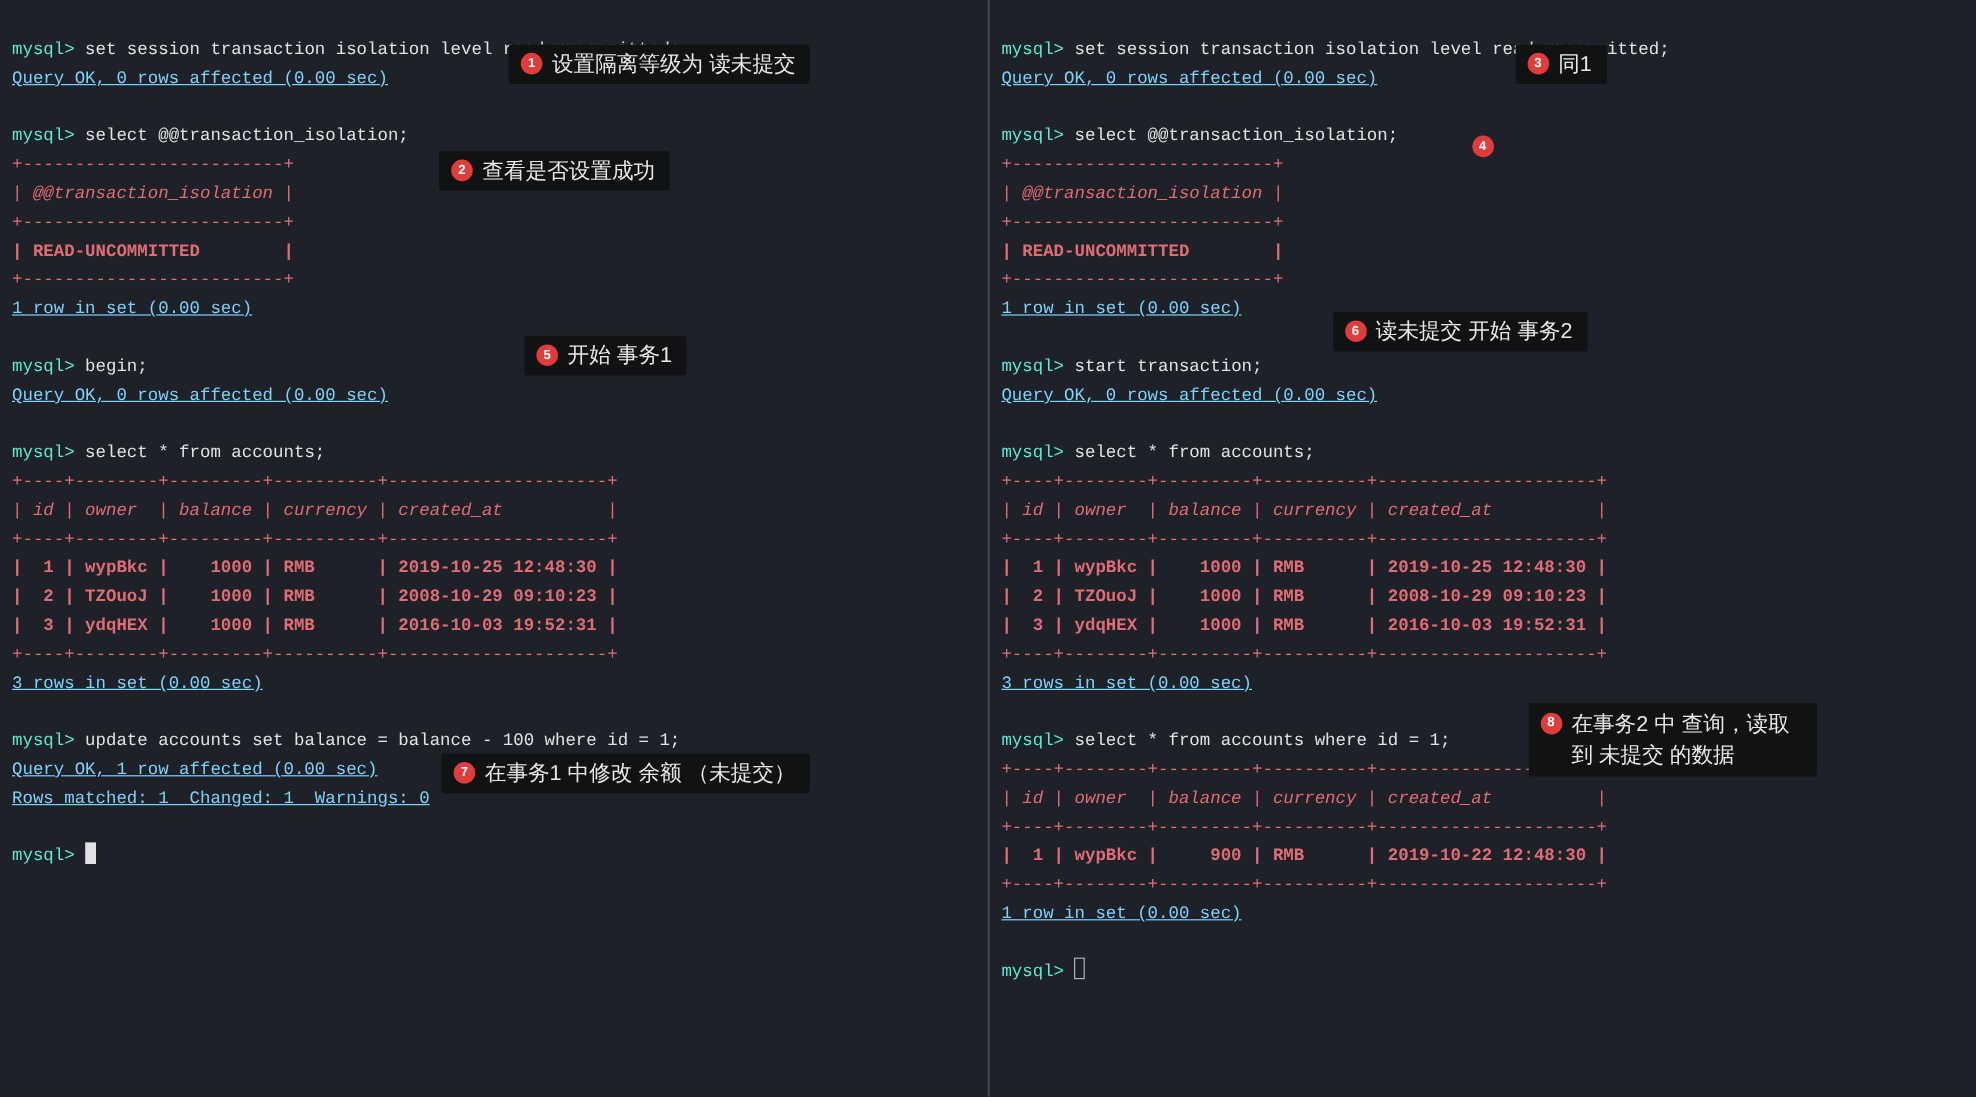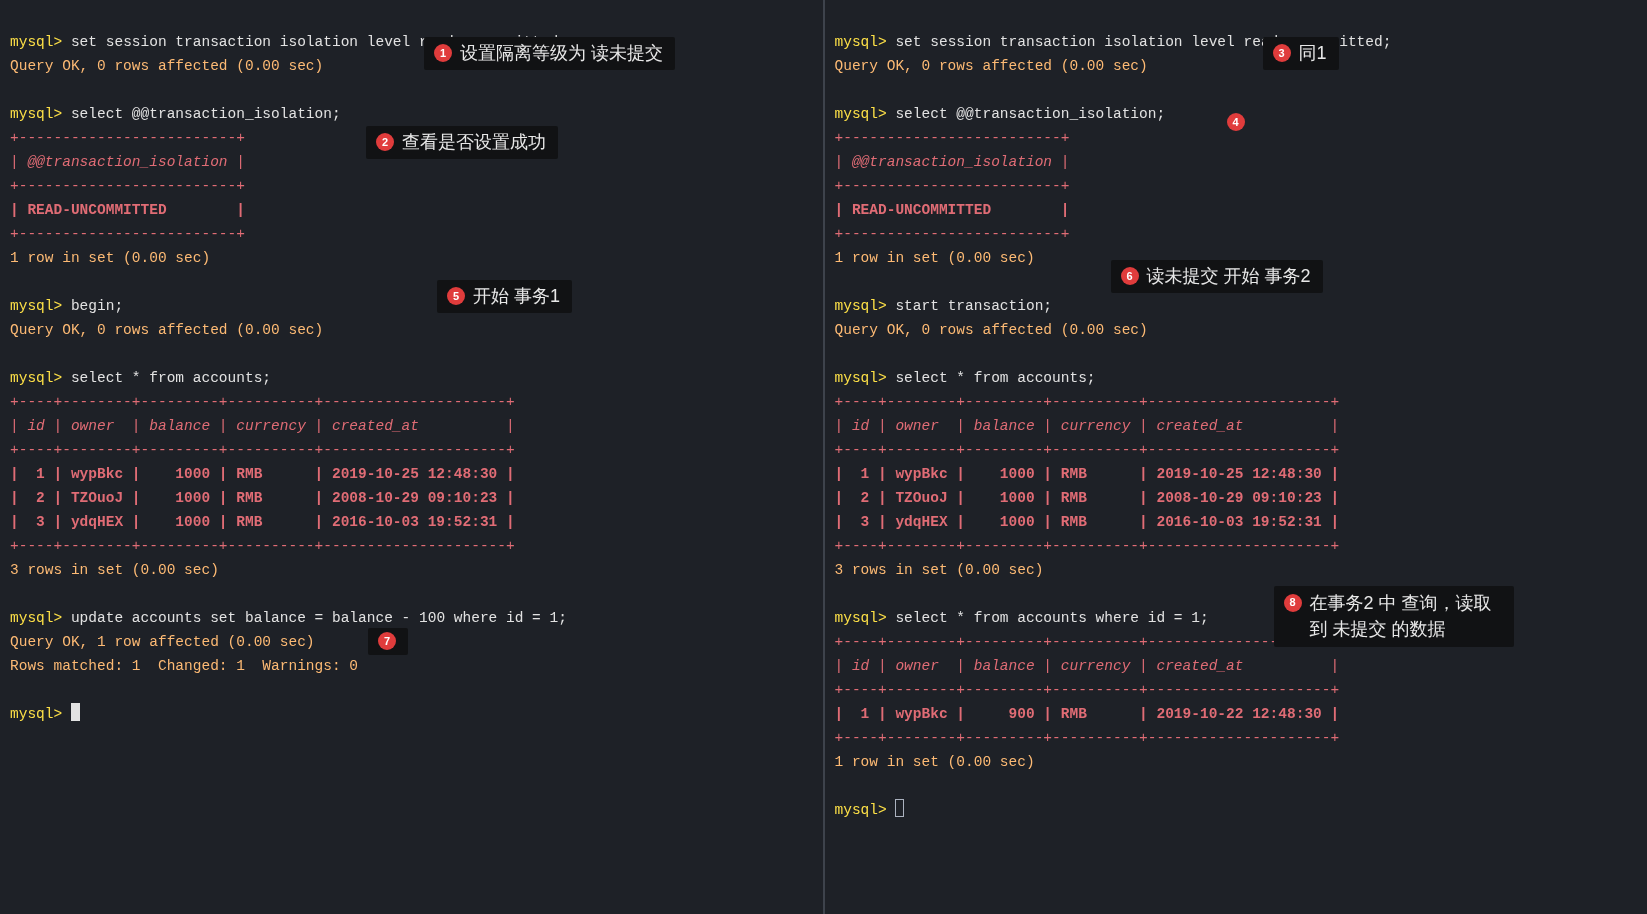--- a/index.html
+++ b/index.html
@@ -1,22 +1,22 @@
 <!DOCTYPE html>
 <html><head>
   <meta charset="utf-8">
   <style>
     * { margin:0; padding:0; box-sizing:border-box; }
     body { background:#1e2127; font-family:"Consolas","Menlo","Courier New",monospace; font-size:14.5px; line-height:24px; color:#abb2bf; width:1647px; height:914px; overflow:hidden; }
     .split { display:flex; height:100%; }
     .pane { flex:1; padding:6px 10px; white-space:pre; position:relative; }
     .divider { width:2px; background:#3e434c; }
-    .prompt { color:#fde047; }
+    .prompt { color:#5eead4; }
     .cmd { color:#e2e2e2; }
-    .result { color:#fdba74; }
+    .result { color:#7dd3fc;text-decoration:underline; }
     .hdr { color:#e06c75;font-style:italic; }
     .hdr-border { color:#e06c75; }
     .data { color:#e06c75;font-weight:bold; }
     .note { position:absolute; background:#111214; color:#e8e8e8; font-family:"Helvetica Neue","Microsoft YaHei",sans-serif; font-size:18px; padding:4px 12px 5px 10px; border-radius:2px; display:flex; align-items:center; gap:8px; }
     .badge { display:inline-flex; align-items:center; justify-content:center; width:18px; height:18px; border-radius:50%; background:#e03c3c; color:#fff; font-size:11px; font-weight:600; font-family:sans-serif; }
     .badge.solo { position:absolute; }
     .cursor { display:inline-block; width:9px; height:18px; background:#e2e2e2; vertical-align:-3px; }
     .cursor.outline { background:transparent; border:1px solid #abb2bf; }
   </style>
 </head>
@@ -63,20 +63,21 @@
     <div class="note" style="top:126px; left:366px;">
       <span class="badge">2</span>
       <span>查看是否设置成功</span>
     </div>
     <div class="note" style="top:280px; left:437px;">
       <span class="badge">5</span>
       <span>开始 事务1</span>
     </div>
     <div class="note" style="top:628px; left:368px;">
       <span class="badge">7</span>
+      <span>在事务1 中修改 余额 （未提交）</span>
     </div>
   </div>
 
   <div class="divider"></div>
 
   <div class="pane">
 <span class="prompt">mysql&gt; </span><span class="cmd">set session transaction isolation level read uncommitted;</span>
 <span class="result">Query OK, 0 rows affected (0.00 sec)</span>
 
 <span class="prompt">mysql&gt; </span><span class="cmd">select @@transaction_isolation;</span>

